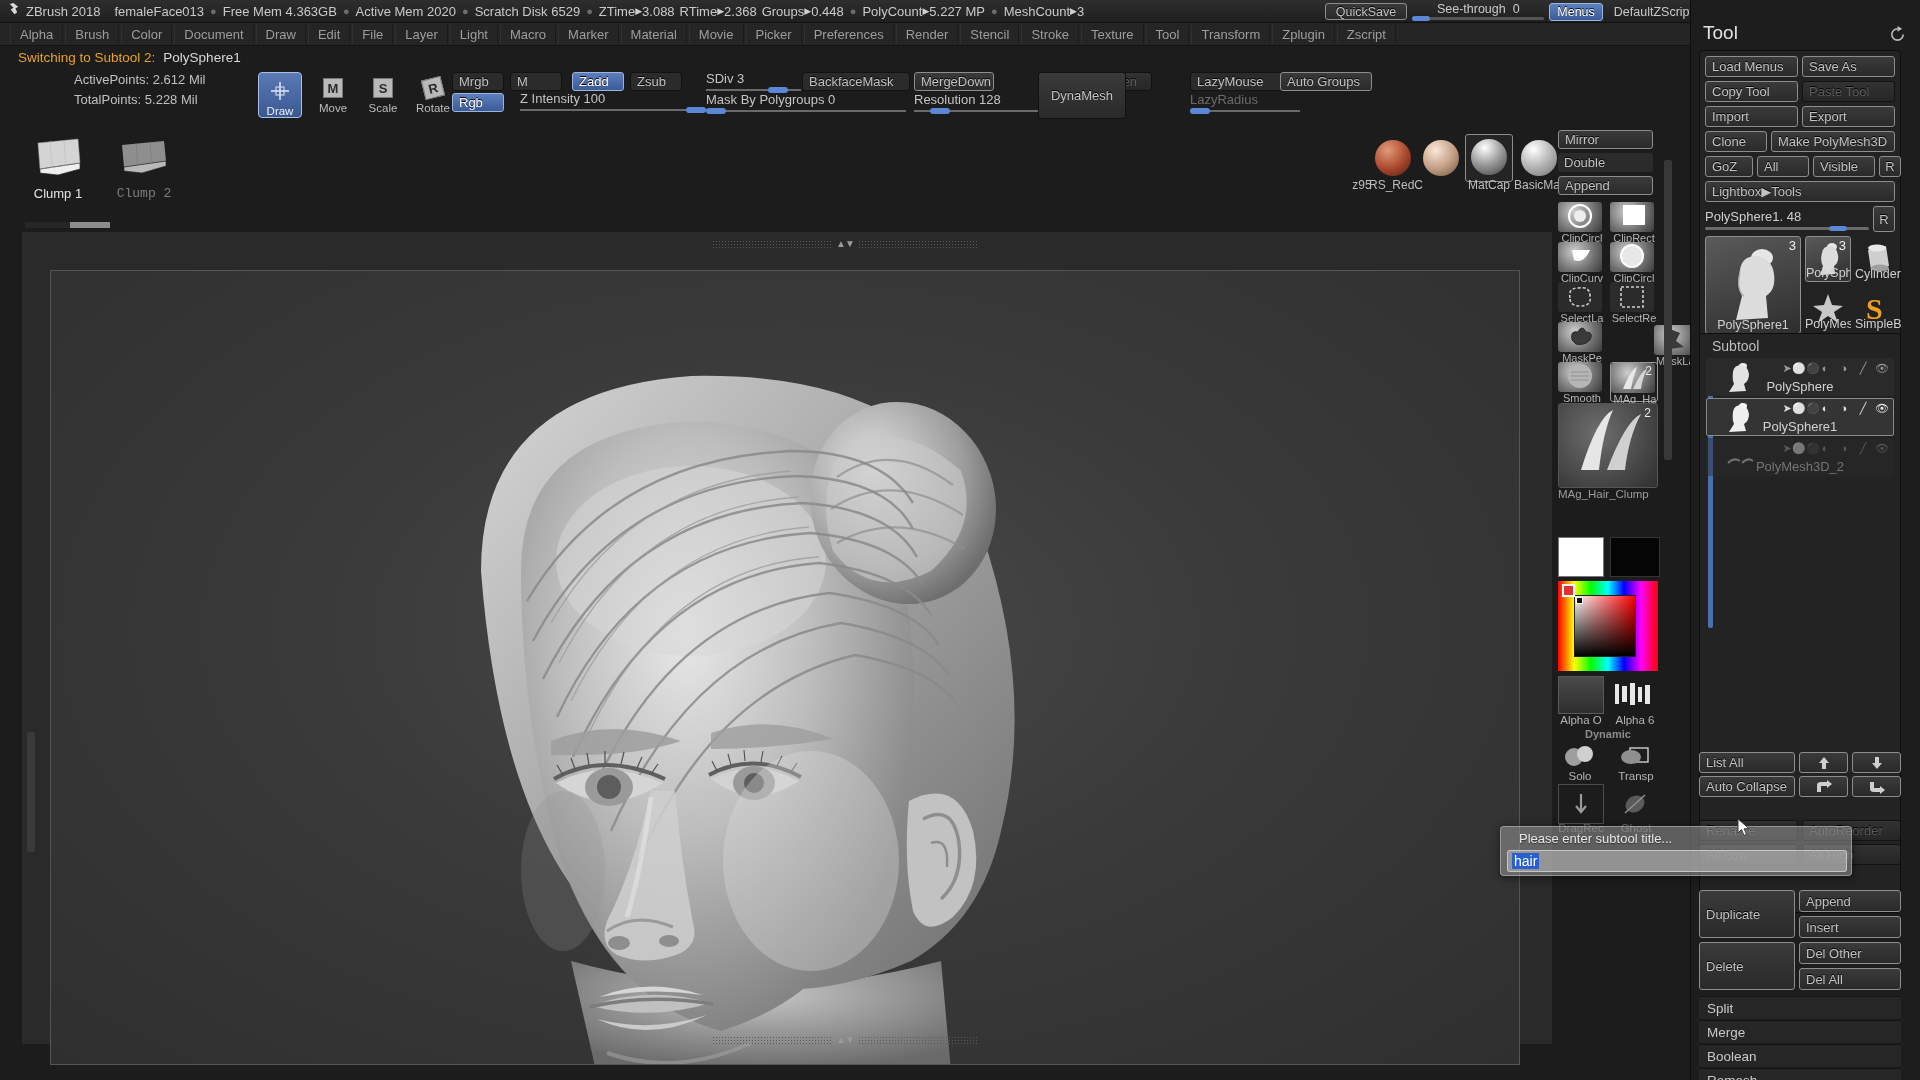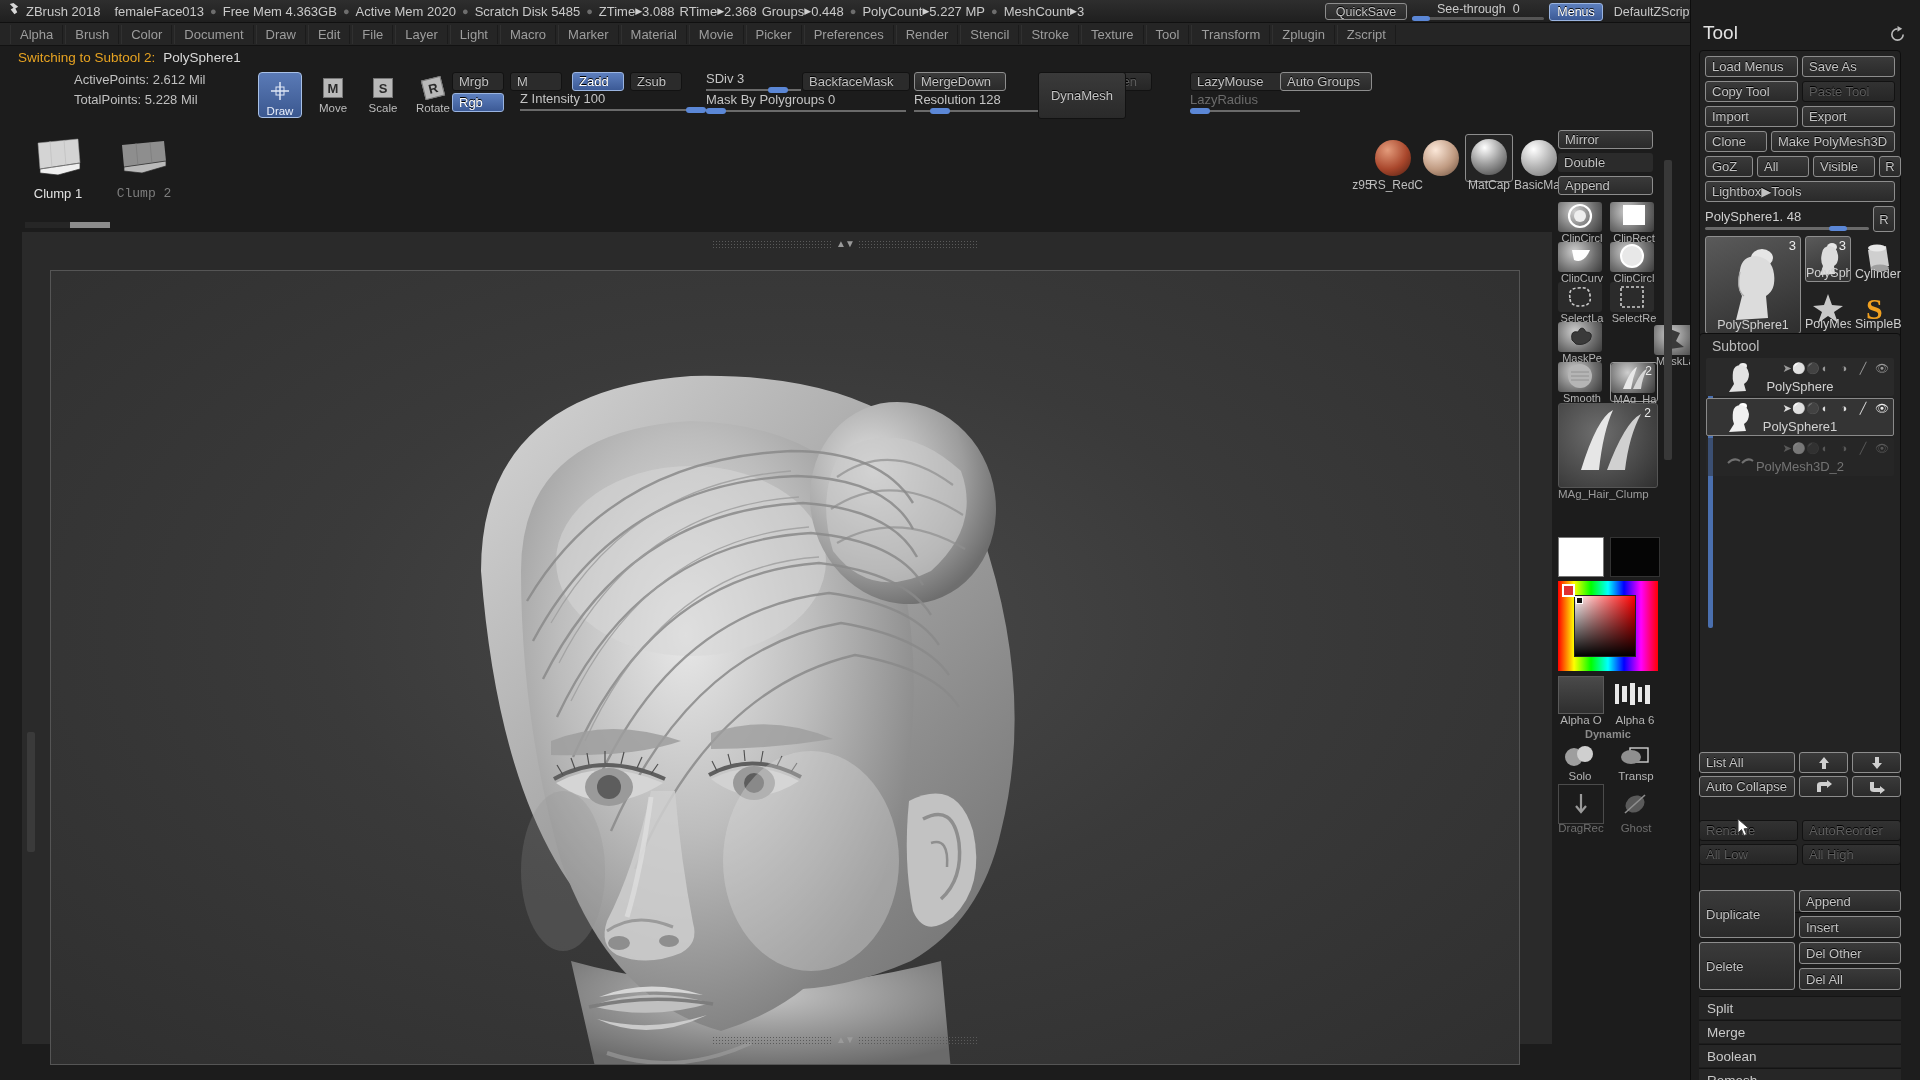--- a/index.html
+++ b/index.html
@@ -260,21 +260,21 @@
   </div>
   <div id="tb-text">
     <span class="tb-item">ZBrush 2018</span>
     <span style="width:14px"></span>
     <span class="tb-item">femaleFace013</span>
     <span class="tb-sep">●</span>
     <span class="tb-item">Free Mem 4.363GB</span>
     <span class="tb-sep">●</span>
     <span class="tb-item">Active Mem 2020</span>
     <span class="tb-sep">●</span>
-    <span class="tb-item">Scratch Disk 5485</span>
+    <span class="tb-item">Scratch Disk 6529</span>
     <span class="tb-sep">●</span>
     <span class="tb-item">ZTime</span>
     <span class="tri">▶</span>
     <span class="tb-item">3.088</span>
     <span style="width:5px"></span>
     <span class="tb-item">RTime</span>
     <span class="tri">▶</span>
     <span class="tb-item">2.368</span>
     <span style="width:5px"></span>
     <span class="tb-item">Groups</span>
@@ -434,21 +434,21 @@
         </div>
   </div>
   <div class="shelf-slider" style="left:706px; top:25px; width:200px;">
     <div class="lbl">Mask By Polygroups 0</div>
     <div class="ssl-track">
           <div class="ssl-knob" style="left:0px"></div>
         </div>
   </div>
 
   <div class="zbtn shelf-btn flat" style="left:802px; top:4px; width:108px;">BackfaceMask</div>
-  <div class="zbtn shelf-btn sel" style="left:914px; top:4px; width:92px;">MergeDown</div>
+  <div class="zbtn shelf-btn sel" style="left:914px; top:4px; width:80px;">MergeDown</div>
   <div class="zbtn shelf-btn dim" style="left:1060px; top:4px; width:92px;">Split Hidden</div>
 
   <div class="shelf-slider" style="left:914px; top:25px; width:200px;">
     <div class="lbl">Resolution 128</div>
     <div class="ssl-track">
           <div class="ssl-knob" style="left:16px"></div>
         </div>
   </div>
 
   <div class="zbtn" style="position:absolute; left:1038px; top:4px; width:88px; height:47px; justify-content:center;text-align:center;">DynaMesh</div>
@@ -982,20 +982,26 @@
       <div class="zbtn sel" style="height:22px;">Del All</div>
     </div>
   </div>
 
   <div class="tp-wide" style="top:996px;">Split</div>
   <div class="tp-wide" style="top:1020px;">Merge</div>
   <div class="tp-wide" style="top:1044px;">Boolean</div>
   <div class="tp-wide" style="top:1068px;">Remesh</div>
 </div>
 
+<div id="dialog">
+  <div id="dialog-label">Please enter subtool title...</div>
+  <div id="dialog-input">
+    <span id="dialog-value">hair</span>
+  </div>
+</div>
 
 <div id="cursor">
   <svg width="14" height="20" viewBox="0 0 14 20">
     <path d="M1 1 L1 15 L4.5 11.6 L7 17.5 L9.6 16.4 L7.1 10.8 L12 10.6 Z" fill="#ffffff" stroke="#3a3a3a" stroke-width="1"></path>
   </svg>
 </div>
 
 </div>
 
 </body></html>

